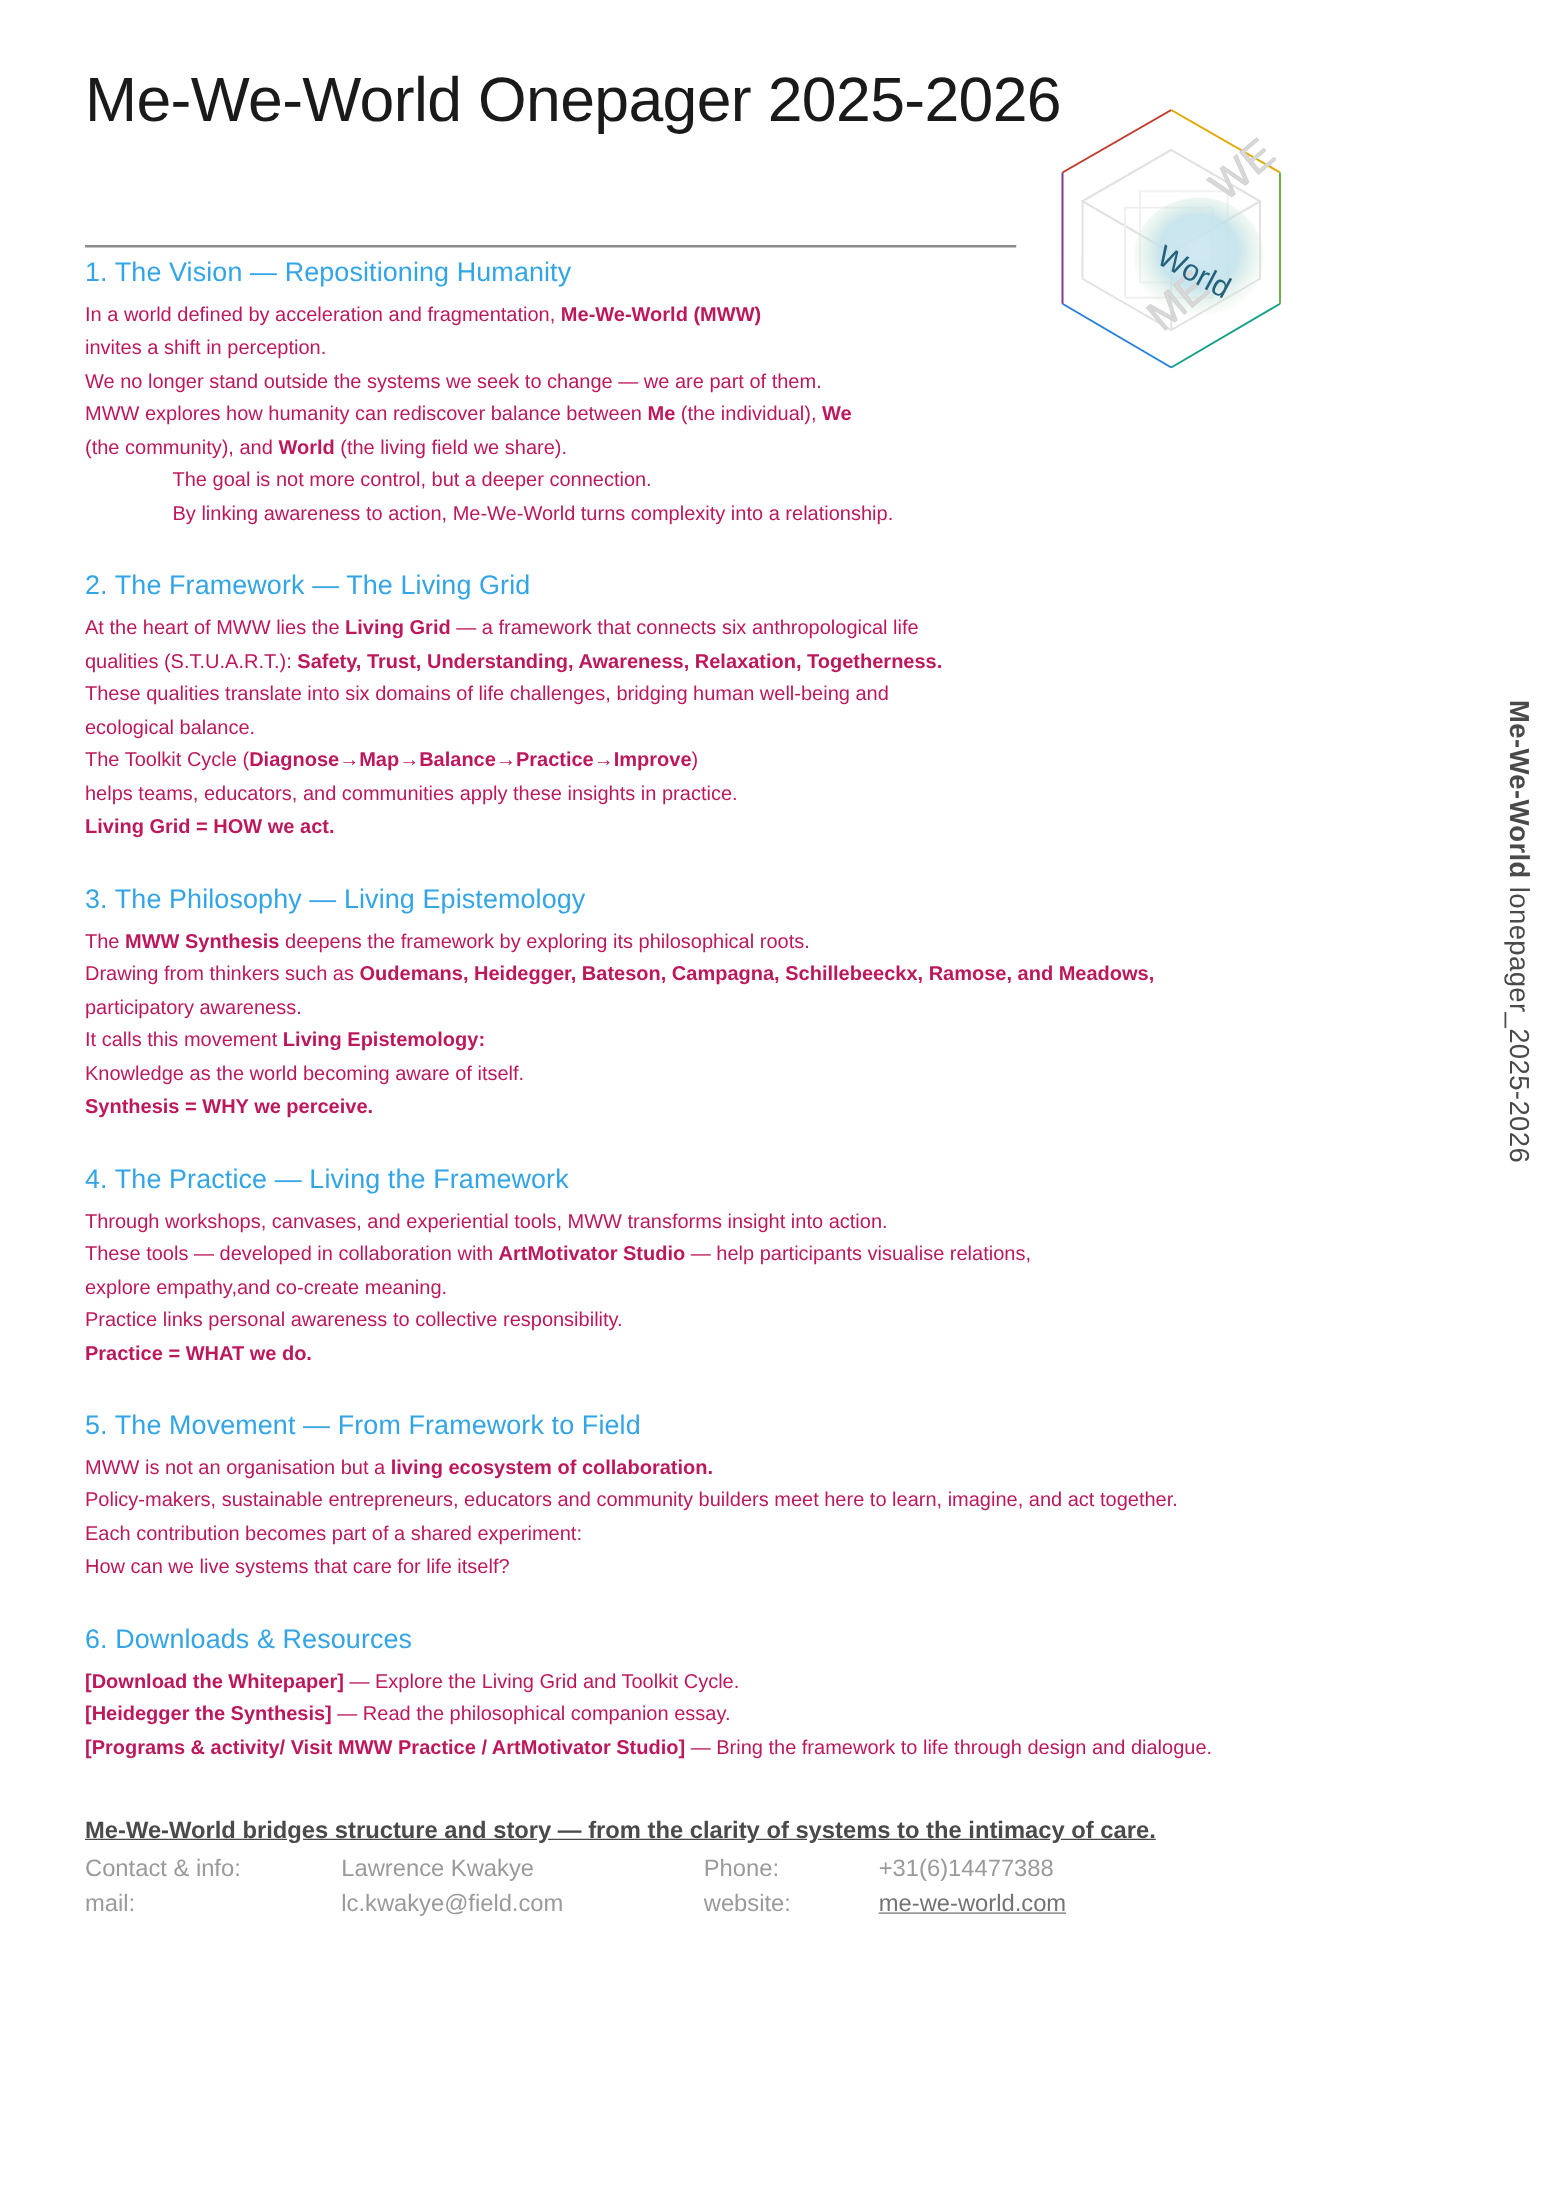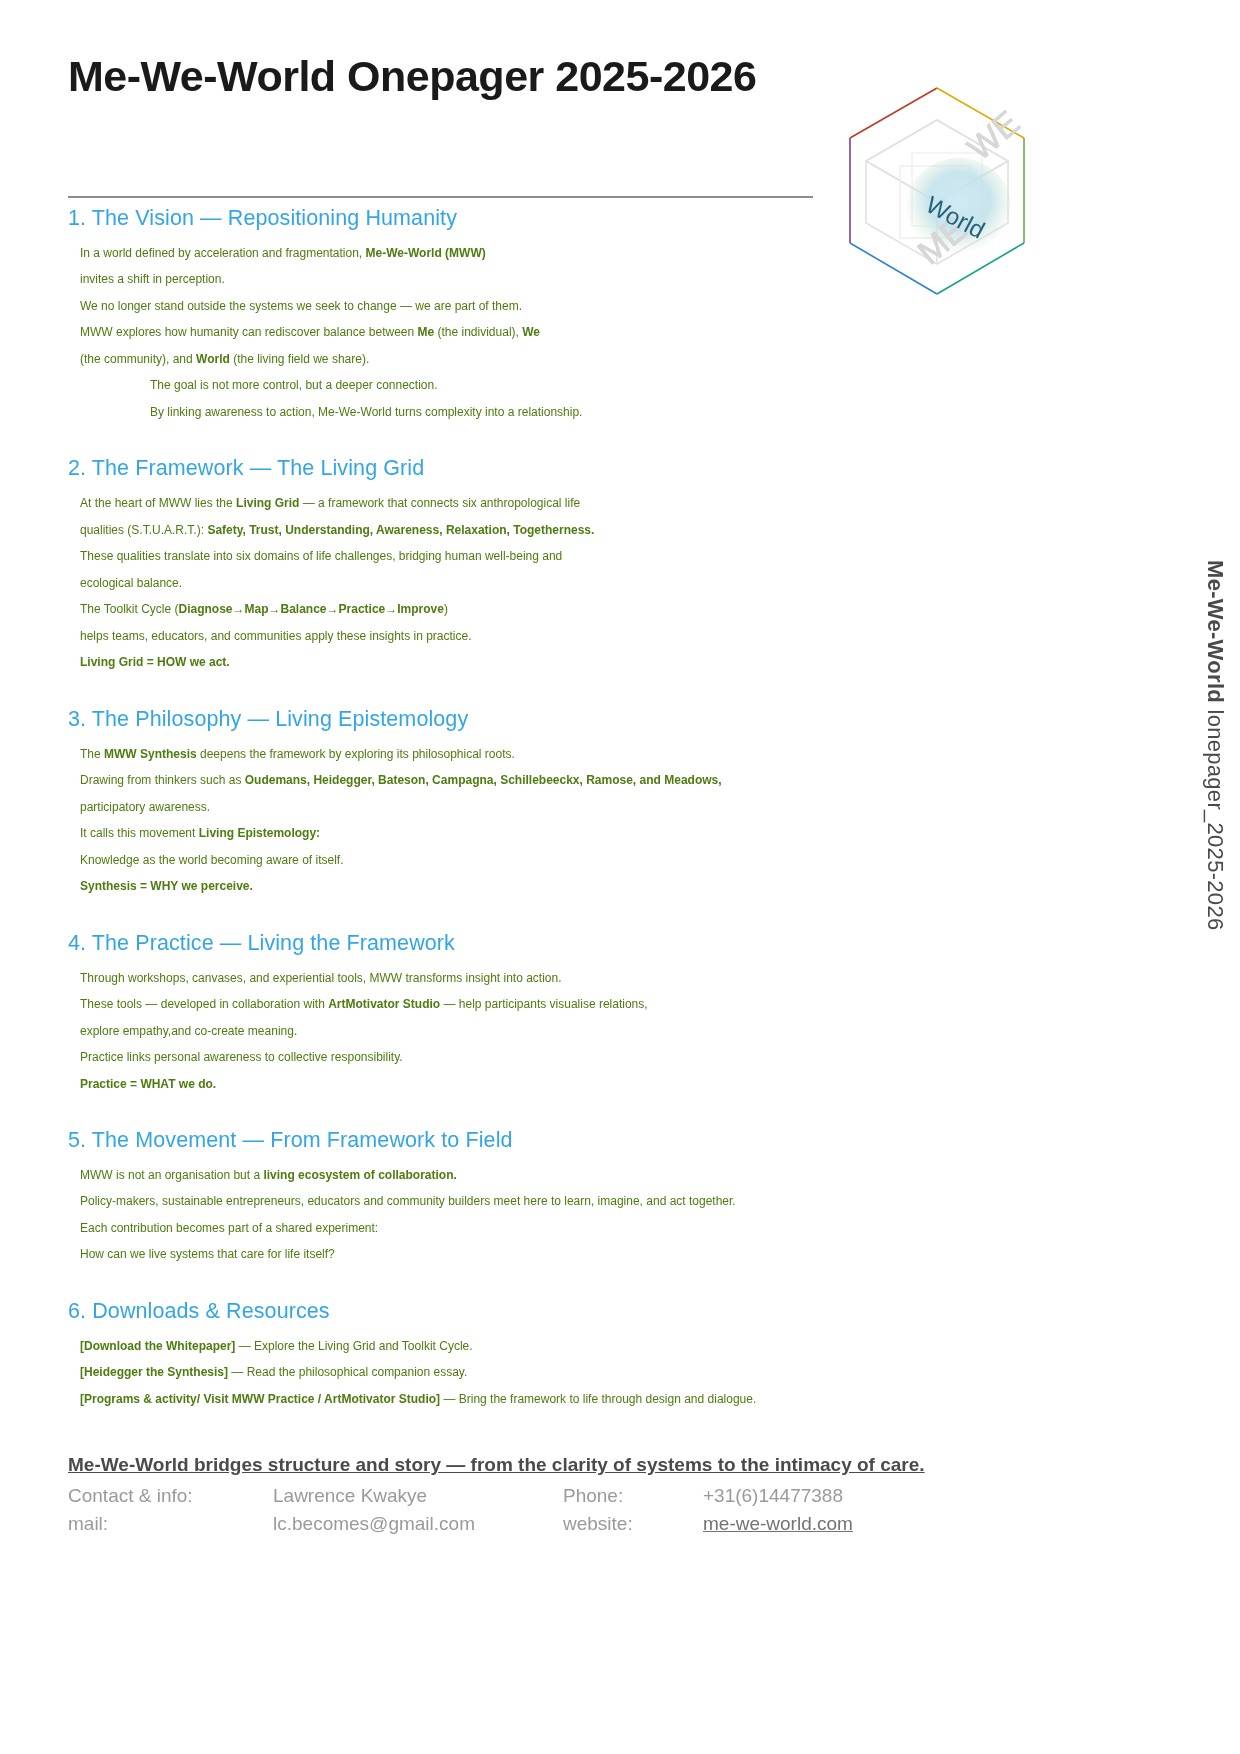--- a/index.html
+++ b/index.html
@@ -20,22 +20,22 @@
   }
 
   
   .header {
     position: absolute;
     left: 68px;
     top: 52px;
     width: 830px;
   }
   .doc-title {
-    font-size: 43px;
-    font-weight: 700;
+    font-size: 50px;
+    font-weight: 400;
     letter-spacing: -0.5px;
     color: #1a1a1a;
     line-height: 1.15;
     margin: 0;
     white-space: nowrap;
   }
   .doc-subtitle {
     font-size: 19.5px;
     font-weight: 400;
     color: #262626;
@@ -71,25 +71,24 @@
   .section { margin-bottom: 0; }
   h2.sec-title {
     font-size: 21.5px;
     font-weight: 400;
     color: #33a5e7;
     margin: 0 0 8px 0;
     line-height: 1.25;
     letter-spacing: 0.1px;
   }
   .line {
-    font-size: 12px;
+    font-size: 16px;
     line-height: 26.5px;
-    color: #4d7c0f;
-    white-space: nowrap;
-    margin-left: 12px;
+    color: #be185d;
+    white-space: nowrap;
   }
   .line b, .line strong { font-weight: 700; }
   .line.indent { padding-left: 70px; }
   .line.bold-all { font-weight: 700; }
   .gap-md { height: 30px; }
   .gap-lg { height: 40px; }
 
   .closing {
     font-size: 19px;
     font-weight: 700;
@@ -261,19 +260,19 @@
   </div>
 
   <div class="footer">
     <div class="footer-grid">
       <div class="lbl">Contact &amp; info:</div>
       <div class="val">Lawrence Kwakye</div>
       <div class="lbl">Phone:</div>
       <div class="val">+31(6)14477388</div>
 
       <div class="lbl">mail:</div>
-      <div class="val">lc.becomes@gmail.com</div>
+      <div class="val">lc.kwakye@field.com</div>
       <div class="lbl">website:</div>
       <div class="link">me-we-world.com</div>
     </div>
   </div>
 
 </div>
 
 </body></html>

